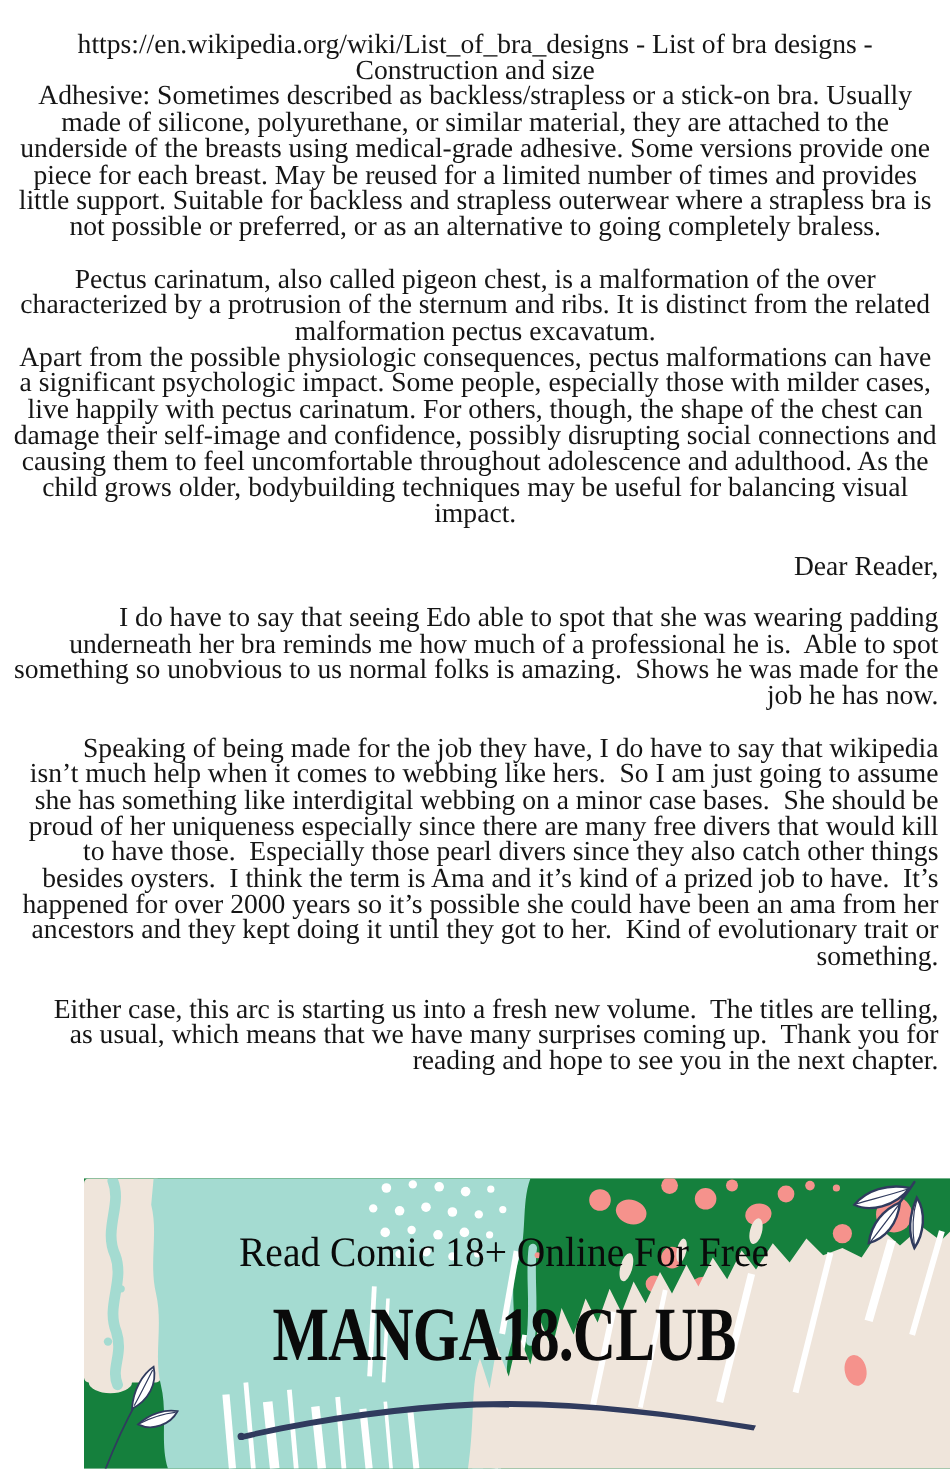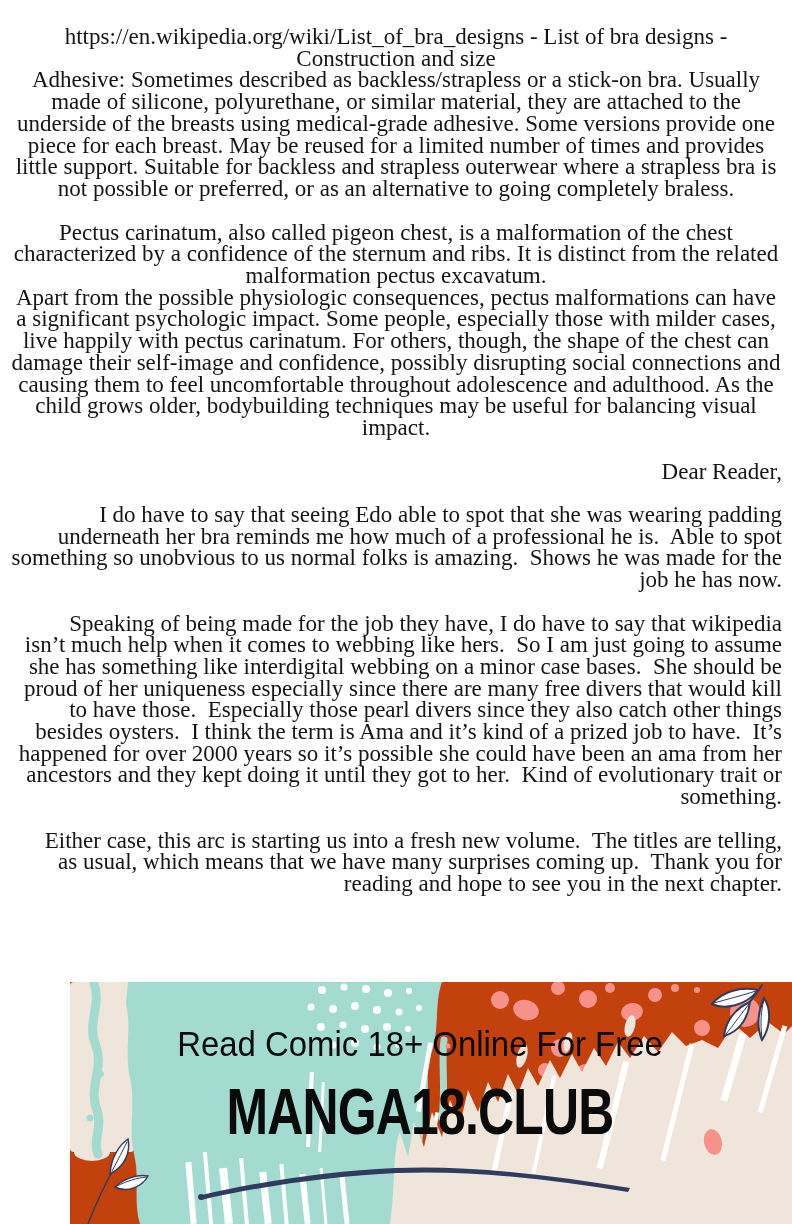--- a/index.html
+++ b/index.html
@@ -20,21 +20,21 @@
   .letter { text-align:right; }
   .letter .salutation { margin:22px 0 0 0; }
   .letter p.body { margin:21.7px 0 0 0; text-indent:34px; white-space:pre-wrap; }
   .letter .closing { margin:21.7px 0 0 0; }
   .letter .signature { margin:21.7px 0 0 0; }
   .letter .signature div { margin:0; }
 
   
   .banner {
     position:absolute; left:70px; top:982px; width:722px; height:242px;
-    background:#c2410c; font-family:Liberation Sans, sans-serif;
+    background:#15803d; font-family:Liberation Serif, serif;
   }
   .banner svg { position:absolute; left:0; top:0; }
   .f-teal  { fill:var(--c-teal,  #a4dbd1); }
   .f-beige { fill:var(--c-beige, #efe5db); }
   .f-pink  { fill:var(--c-pink,  #f5928c); }
   .f-navy  { fill:var(--c-navy,  #303b5e); }
   .f-white { fill:#ffffff; }
   .s-teal  { stroke:var(--c-teal, #a4dbd1); fill:none; }
   .s-navy  { stroke:var(--c-navy, #303b5e); fill:none; }
   .leaf    { stroke:var(--c-navy, #303b5e); fill:#ffffff; }
@@ -54,21 +54,21 @@
 <body>
 
 <div class="doc">
 
   <div class="ref-block">
     <p>https://en.wikipedia.org/wiki/List_of_bra_designs - List of bra designs - Construction and size</p>
     <p>Adhesive: Sometimes described as backless/strapless or a stick-on bra. Usually made of silicone, polyurethane, or similar material, they are attached to the underside of the breasts using medical-grade adhesive. Some versions provide one piece for each breast. May be reused for a limited number of times and provides little support. Suitable for backless and strapless outerwear where a strapless bra is not possible or preferred, or as an alternative to going completely braless.</p>
   </div>
 
   <div class="ref-block second">
-    <p>Pectus carinatum, also called pigeon chest, is a malformation of the chest characterized by a confidence of the sternum and ribs. It is distinct from the related malformation pectus excavatum.</p>
+    <p>Pectus carinatum, also called pigeon chest, is a malformation of the over characterized by a protrusion of the sternum and ribs. It is distinct from the related malformation pectus excavatum.</p>
     <p>Apart from the possible physiologic consequences, pectus malformations can have a significant psychologic impact. Some people, especially those with milder cases, live happily with pectus carinatum. For others, though, the shape of the chest can damage their self-image and confidence, possibly disrupting social connections and causing them to feel uncomfortable throughout adolescence and adulthood. As the child grows older, bodybuilding techniques may be useful for balancing visual impact.</p>
   </div>
 
   <div class="letter">
     <p class="salutation">Dear Reader,</p>
     <p class="body">I do have to say that seeing Edo able to spot that she was wearing padding underneath her bra reminds me how much of a professional he is.  Able to spot something so unobvious to us normal folks is amazing.  Shows he was made for the job he has now.</p>
     <p class="body">Speaking of being made for the job they have, I do have to say that wikipedia isn’t much help when it comes to webbing like hers.  So I am just going to assume she has something like interdigital webbing on a minor case bases.  She should be proud of her uniqueness especially since there are many free divers that would kill to have those.  Especially those pearl divers since they also catch other things besides oysters.  I think the term is Ama and it’s kind of a prized job to have.  It’s happened for over 2000 years so it’s possible she could have been an ama from her ancestors and they kept doing it until they got to her.  Kind of evolutionary trait or something.</p>
     <p class="body">Either case, this arc is starting us into a fresh new volume.  The titles are telling, as usual, which means that we have many surprises coming up.  Thank you for reading and hope to see you in the next chapter.</p>
   </div>
 

